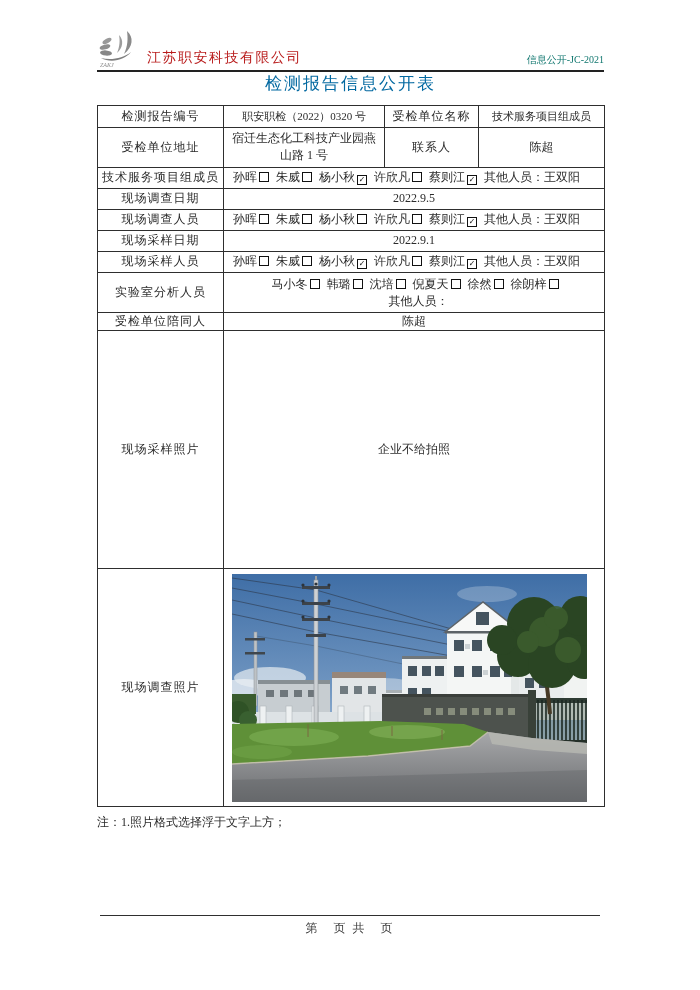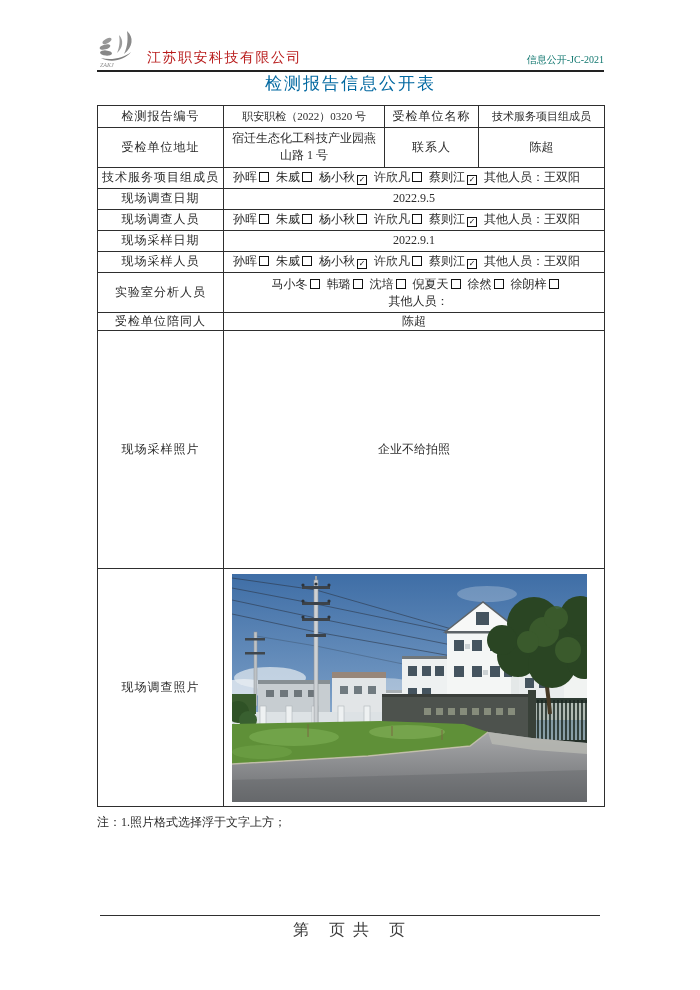--- a/index.html
+++ b/index.html
@@ -32,21 +32,21 @@
   .cb { display:inline-block; width:10px; height:10px; border:1.2px solid #111; margin-left:2px;
         vertical-align:-1px; font-size:9px; line-height:8px; text-align:center; font-weight:700; color:#111; }
   .lab-cell { text-align:center; padding:3px 0 3px 9px; line-height:16px; }
   .photo-cell { padding:0; vertical-align:top; }
   .photo { display:block; margin:5px 0 4px 8px; }
   .addr { line-height:1.45; padding:2px 4px; }
 
   
   .note { margin-top:7px; font-size:12px; color:#2b2b2b; }
   .footer { position:absolute; left:100px; top:915px; width:500px; border-top:1.5px solid #2f2f2f;
-            text-align:center; padding-top:4px; font-size:16px; letter-spacing:2px; color:#3a3a3a; }
+            text-align:center; padding-top:4px; font-size:12px; letter-spacing:2px; color:#3a3a3a; }
 </style>
 </head>
 <body>
 
 <div class="page">
   <div class="content">
 
     <div class="hdr">
       <div class="hdr-left">
         <svg class="logo" width="46" height="40" viewBox="0 0 46 40">

